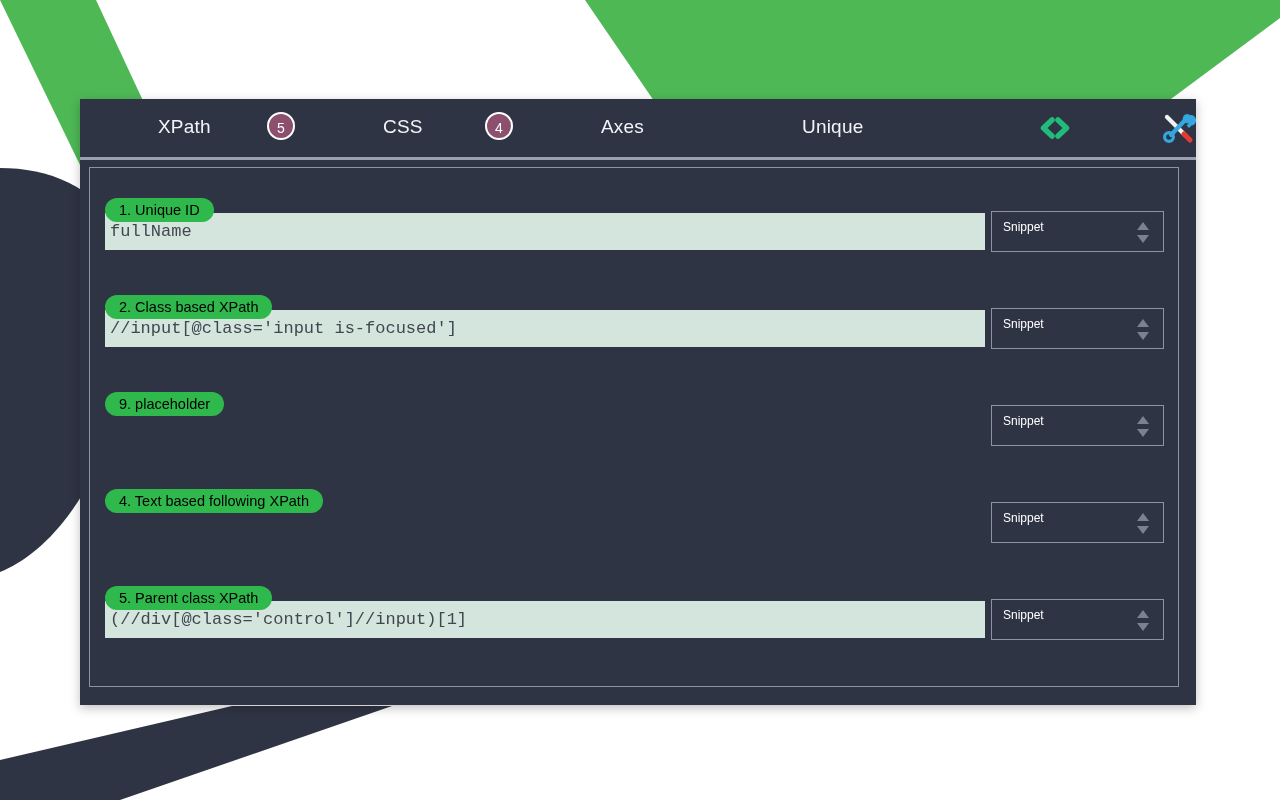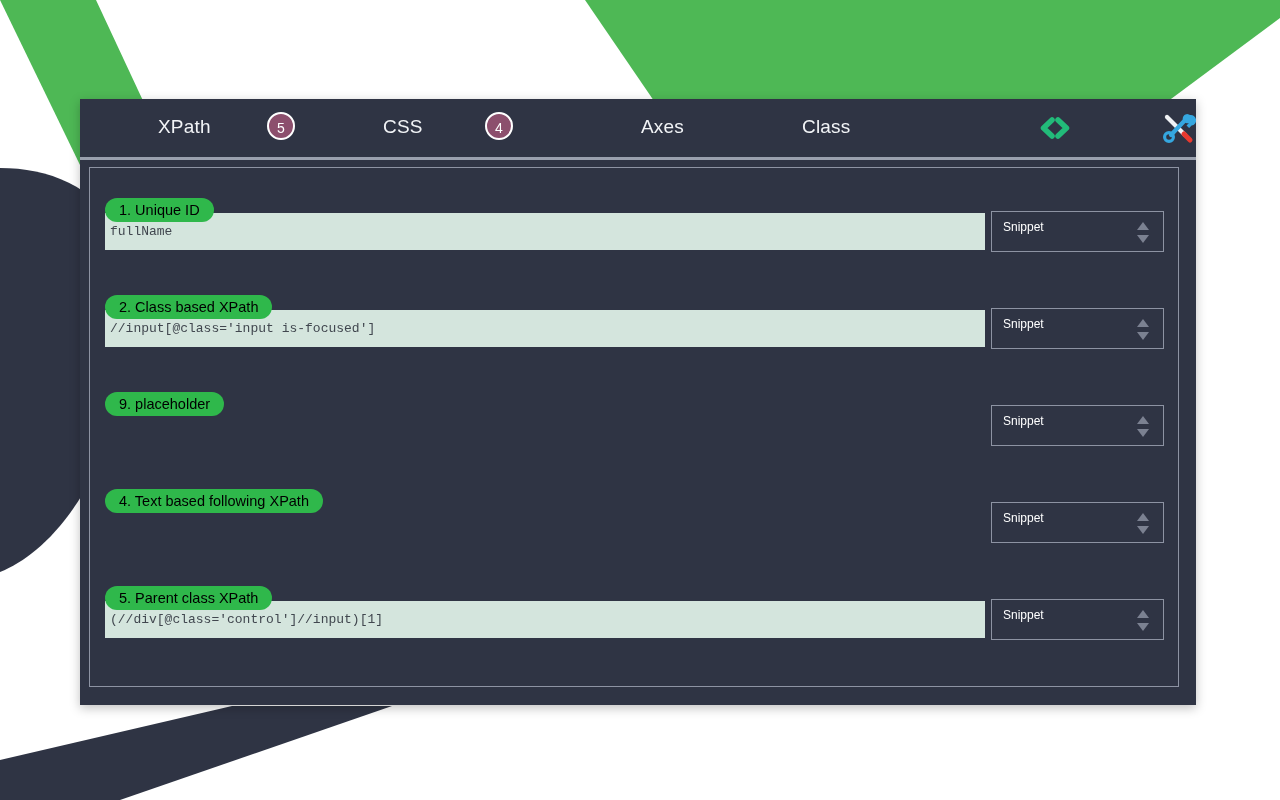--- a/index.html
+++ b/index.html
@@ -57,21 +57,21 @@
     display: flex;
     align-items: center;
     color: #f2f4f7;
     font-size: 19px;
     letter-spacing: .2px;
     white-space: nowrap;
     cursor: pointer;
   }
   .tab-xpath  { left: 78px; }
   .tab-css    { left: 303px; }
-  .tab-axes   { left: 521px; margin-left: 40px; }
+  .tab-axes   { left: 521px; }
   .tab-search { left: 722px; }
 
   .hint-badge {
     position: absolute;
     top: 13px;
     width: 28px;
     height: 28px;
     border-radius: 50%;
     background: #8c4f6d;
     border: 2px solid #ffffff;
@@ -134,21 +134,21 @@
     top: 15px;
     width: 880px;
     height: 37px;
     background: #d4e5dd;
     border: none;
     outline: none;
     box-sizing: border-box;
     padding: 0 5px;
     color: #41474f;
     font-family: "Liberation Mono", monospace;
-    font-size: 13px;
+    font-size: 17px;
     z-index: 1;
   }
 
   .row-select-wrap {
     position: absolute;
     left: 886px;
     top: 13px;
     width: 173px;
     height: 41px;
     border: 1px solid #8d93a3;
@@ -214,21 +214,21 @@
       </div>
       <div class="hint-badge hint-4">
         <span>4</span>
       </div>
 
       <div class="tab tab-axes">
         <span>Axes</span>
       </div>
 
       <div class="tab tab-search">
-        <span>Class</span>
+        <span>Unique</span>
       </div>
 
       <div class="hdr-icon icon-code">
         <svg viewBox="0 0 36 34" width="36" height="34">
           <path d="M15 9 L6.5 17 L15 25" fill="none" stroke="#22bb7a" stroke-width="5.5" stroke-linecap="round" stroke-linejoin="round"></path>
           <path d="M21 9 L29.5 17 L21 25" fill="none" stroke="#22bb7a" stroke-width="5.5" stroke-linecap="round" stroke-linejoin="round"></path>
         </svg>
       </div>
 
       <div class="hdr-icon icon-tools">

